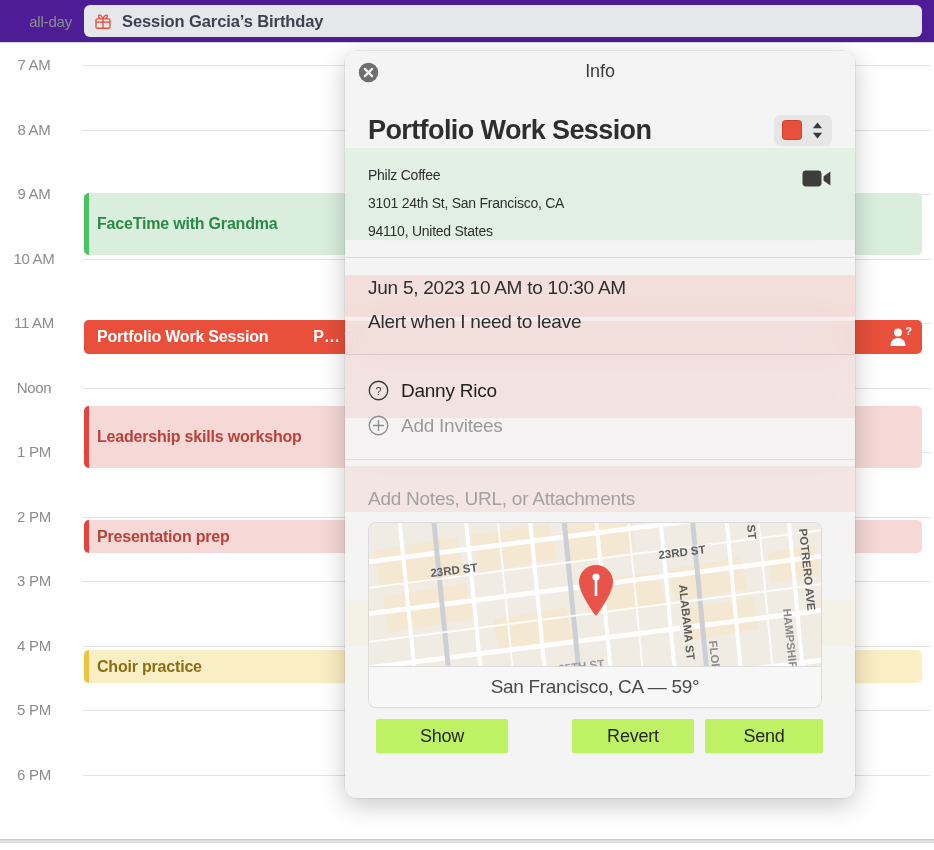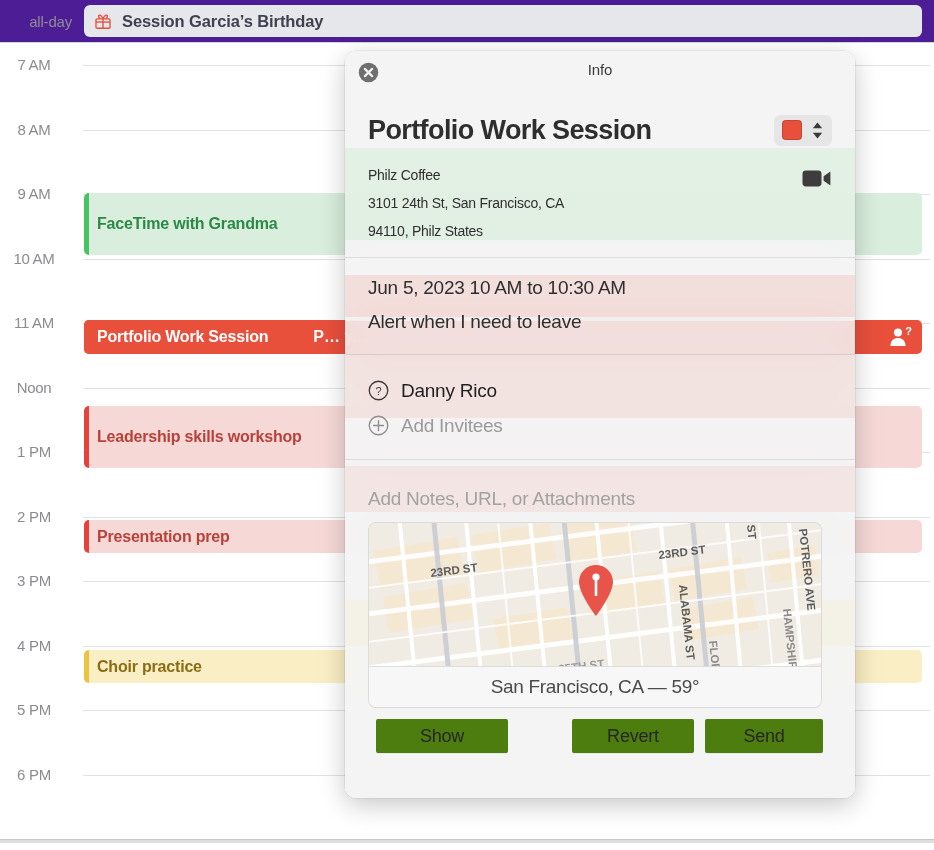--- a/index.html
+++ b/index.html
@@ -121,21 +121,21 @@
   #tint-pink1 { top: 270px; height: 97px; background: rgba(232,120,112,0.13); }
   #tint-pink2 { top: 415px; height: 46px; background: rgba(232,120,112,0.12); }
   #tint-yellow{ top: 549px; height: 46px; background: rgba(240,208,110,0.10); }
 
   #pop-titlebar {
     position: absolute; left: 0; top: 0; width: 510px; height: 42px;
   }
   #close-btn { position: absolute; left: 13px; top: 11px; width: 21px; height: 21px; cursor: default; }
   #pop-info-label {
     position: absolute; left: 0; top: 10px; width: 510px;
-    text-align: center; font-size: 15px; color: #3b3b3b;
+    text-align: center; font-size: 18px; color: #3b3b3b;
     letter-spacing: -0.1px;
   }
   .sec { position: absolute; left: 0; width: 510px; box-sizing: border-box; }
   .sep { position: absolute; left: 0; width: 510px; height: 1px; background: rgba(0,0,0,0.10); }
 
   #event-title-row {
     top: 57px; height: 44px; padding: 0 23px;
     display: flex; align-items: center; justify-content: space-between;
   }
   #pop-event-title {
@@ -191,21 +191,21 @@
     border-top: 1px solid rgba(0,0,0,0.10);
     display: flex; align-items: center; justify-content: center;
   }
   #map-footer-text { font-size: 19px; color: #4a4a4a; letter-spacing: -0.3px; }
   #map-pin { position: absolute; left: 203px; top: 35px; width: 48px; height: 60px; }
 
   
   #buttons-row { position: absolute; left: 0; top: 668px; width: 510px; height: 50px; }
   .pop-btn {
     position: absolute; top: 0; height: 34px;
-    background: #4d7c0f;
+    background: #bef264;
     border: none; border-radius: 2px;
     font-family: "Liberation Sans", sans-serif;
     font-size: 18px; color: #262626;
     letter-spacing: -0.2px;
     box-shadow: 0 0.5px 0.5px rgba(0,0,0,0.10);
     cursor: default;
   }
   #btn-show   { left: 31px;  width: 132px; }
   #btn-revert { left: 227px; width: 122px; }
   #btn-send   { left: 360px; width: 118px; }
@@ -336,21 +336,21 @@
         <svg class="stepper-icon" viewBox="0 0 14 22">
           <path d="M7 2.5 L12 8.5 L2 8.5 Z" fill="#3a3a3a"></path>
           <path d="M7 19.5 L12 13.5 L2 13.5 Z" fill="#3a3a3a"></path>
         </svg>
       </span>
     </div>
 
     <div class="sec" id="location-row">
       <div class="loc-line">Philz Coffee</div>
       <div class="loc-line">3101 24th St, San Francisco, CA</div>
-      <div class="loc-line">94110, Philz States</div>
+      <div class="loc-line">94110, United States</div>
       <svg id="video-icon" viewBox="0 0 30 21">
         <rect x="0.5" y="2.5" width="19" height="16" rx="3.4" fill="#3d3d3d"></rect>
         <path d="M21.6 8.2 L28.4 3.4 L28.4 17.6 L21.6 12.8 Z" fill="#3d3d3d"></path>
       </svg>
     </div>
 
     <div class="sep" style="top:206px"></div>
 
     <div class="sec" id="datetime-row">
       <div id="pop-datetime">Jun 5, 2023  10 AM to 10:30 AM</div>

